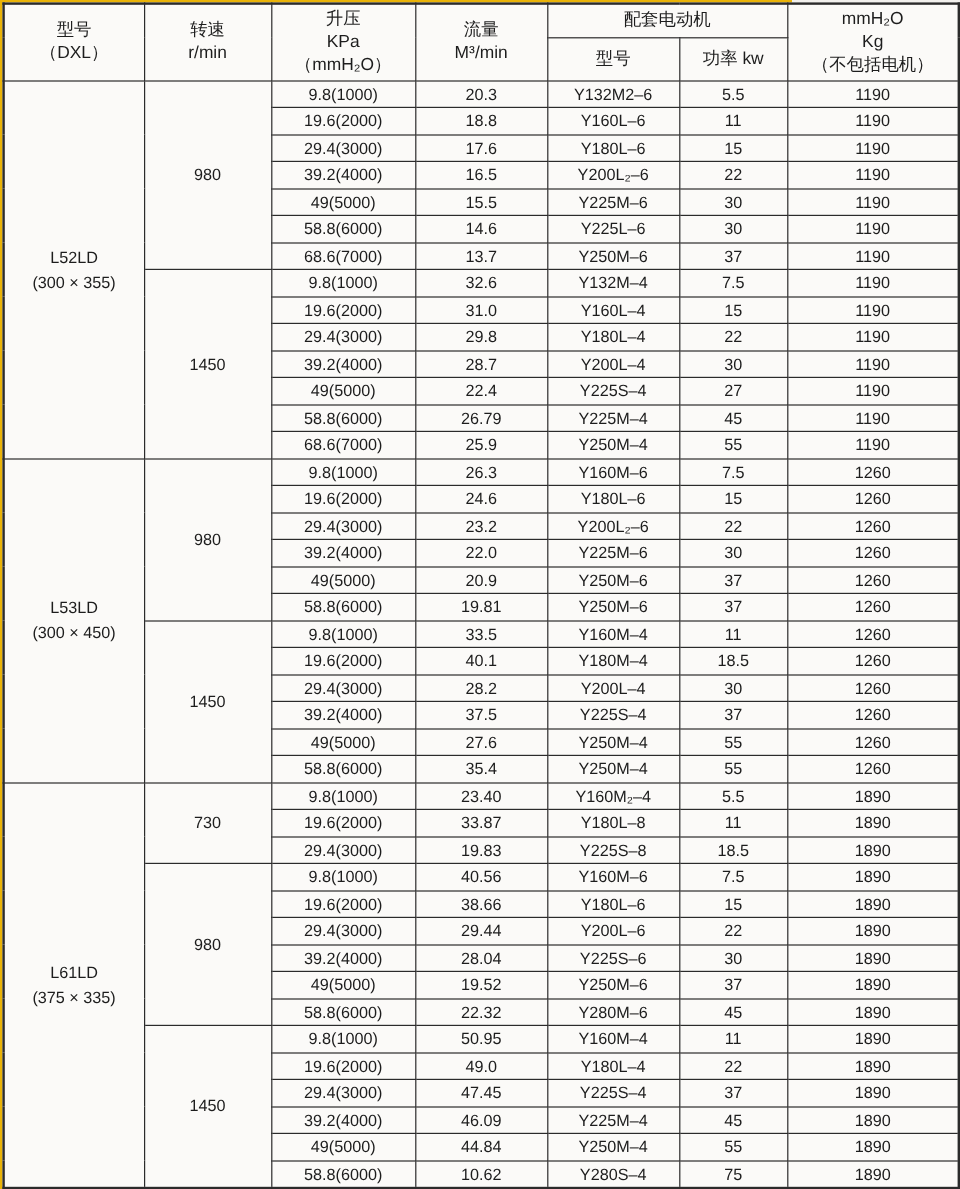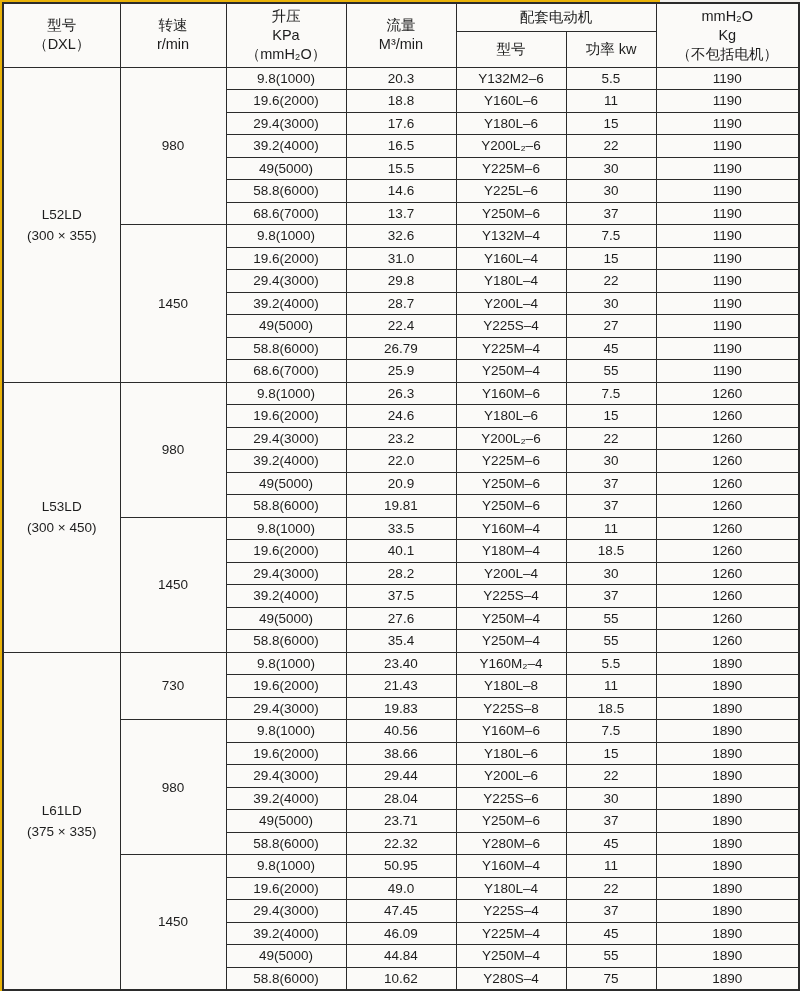--- a/index.html
+++ b/index.html
@@ -302,21 +302,21 @@
           </td>
           <td rowspan="3" class="speed-cell group-top">730</td>
           <td class="group-top">9.8(1000)</td>
           <td class="group-top">23.40</td>
           <td class="group-top">Y160M₂–4</td>
           <td class="group-top">5.5</td>
           <td class="group-top">1890</td>
         </tr>
         <tr>
           <td>19.6(2000)</td>
-          <td>21.43</td>
+          <td>33.87</td>
           <td>Y180L–8</td>
           <td>11</td>
           <td>1890</td>
         </tr>
         <tr>
           <td>29.4(3000)</td>
           <td>19.83</td>
           <td>Y225S–8</td>
           <td>18.5</td>
           <td>1890</td>
@@ -345,21 +345,21 @@
         </tr>
         <tr>
           <td>39.2(4000)</td>
           <td>28.04</td>
           <td>Y225S–6</td>
           <td>30</td>
           <td>1890</td>
         </tr>
         <tr>
           <td>49(5000)</td>
-          <td>23.71</td>
+          <td>19.52</td>
           <td>Y250M–6</td>
           <td>37</td>
           <td>1890</td>
         </tr>
         <tr>
           <td>58.8(6000)</td>
           <td>22.32</td>
           <td>Y280M–6</td>
           <td>45</td>
           <td>1890</td>

